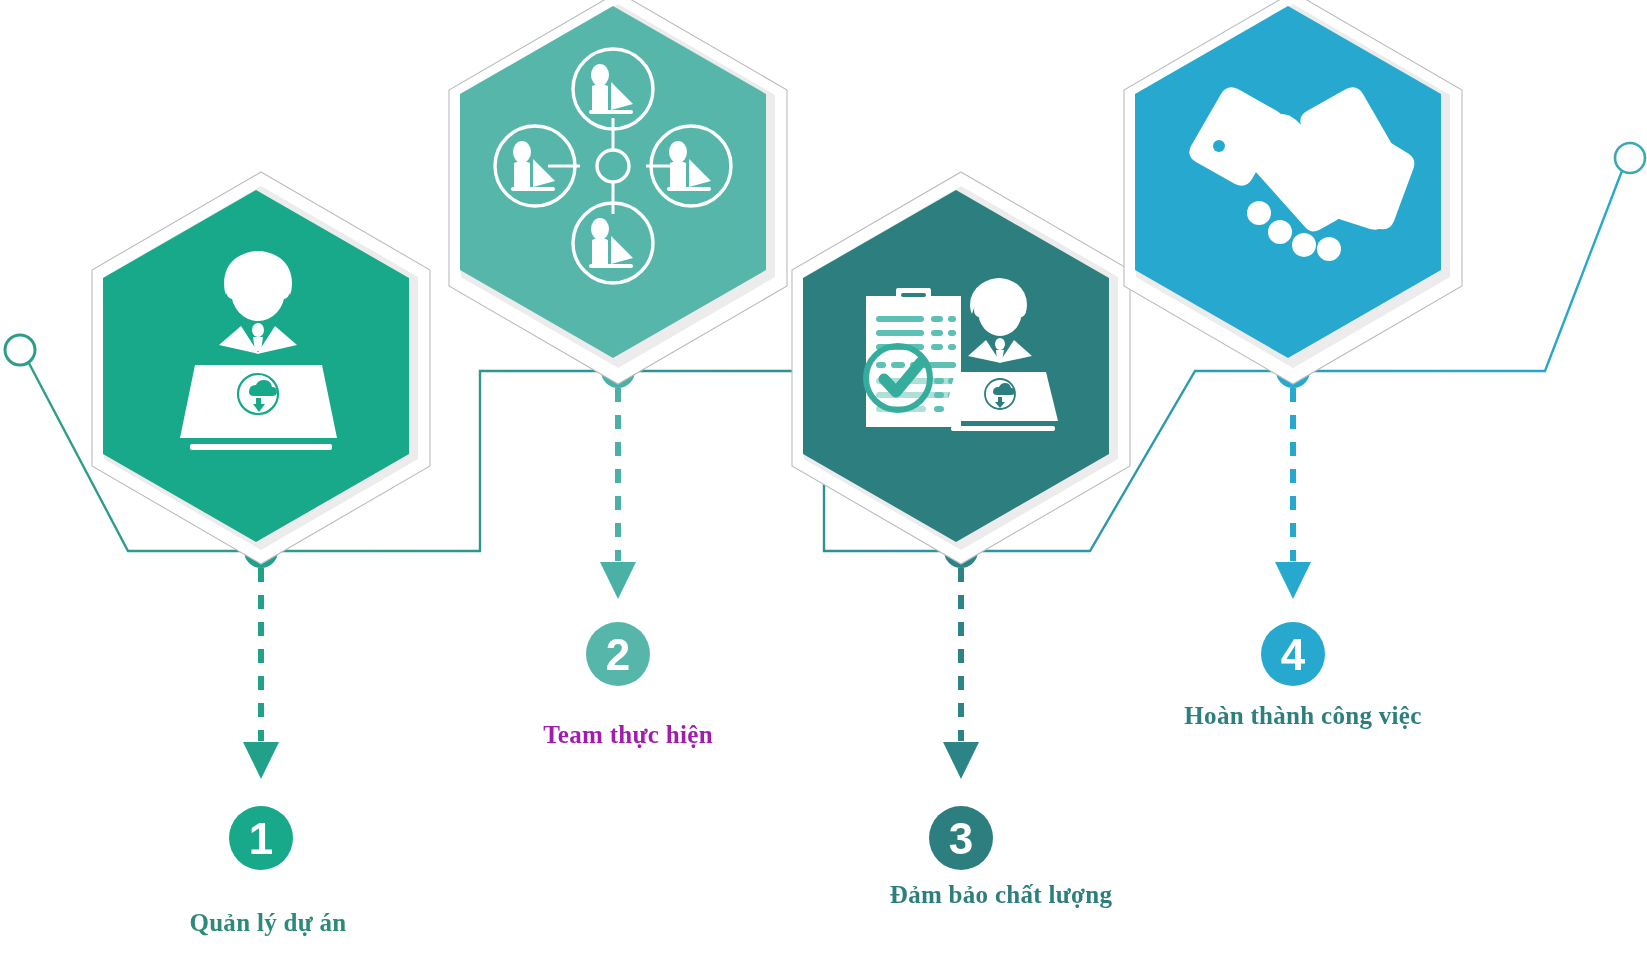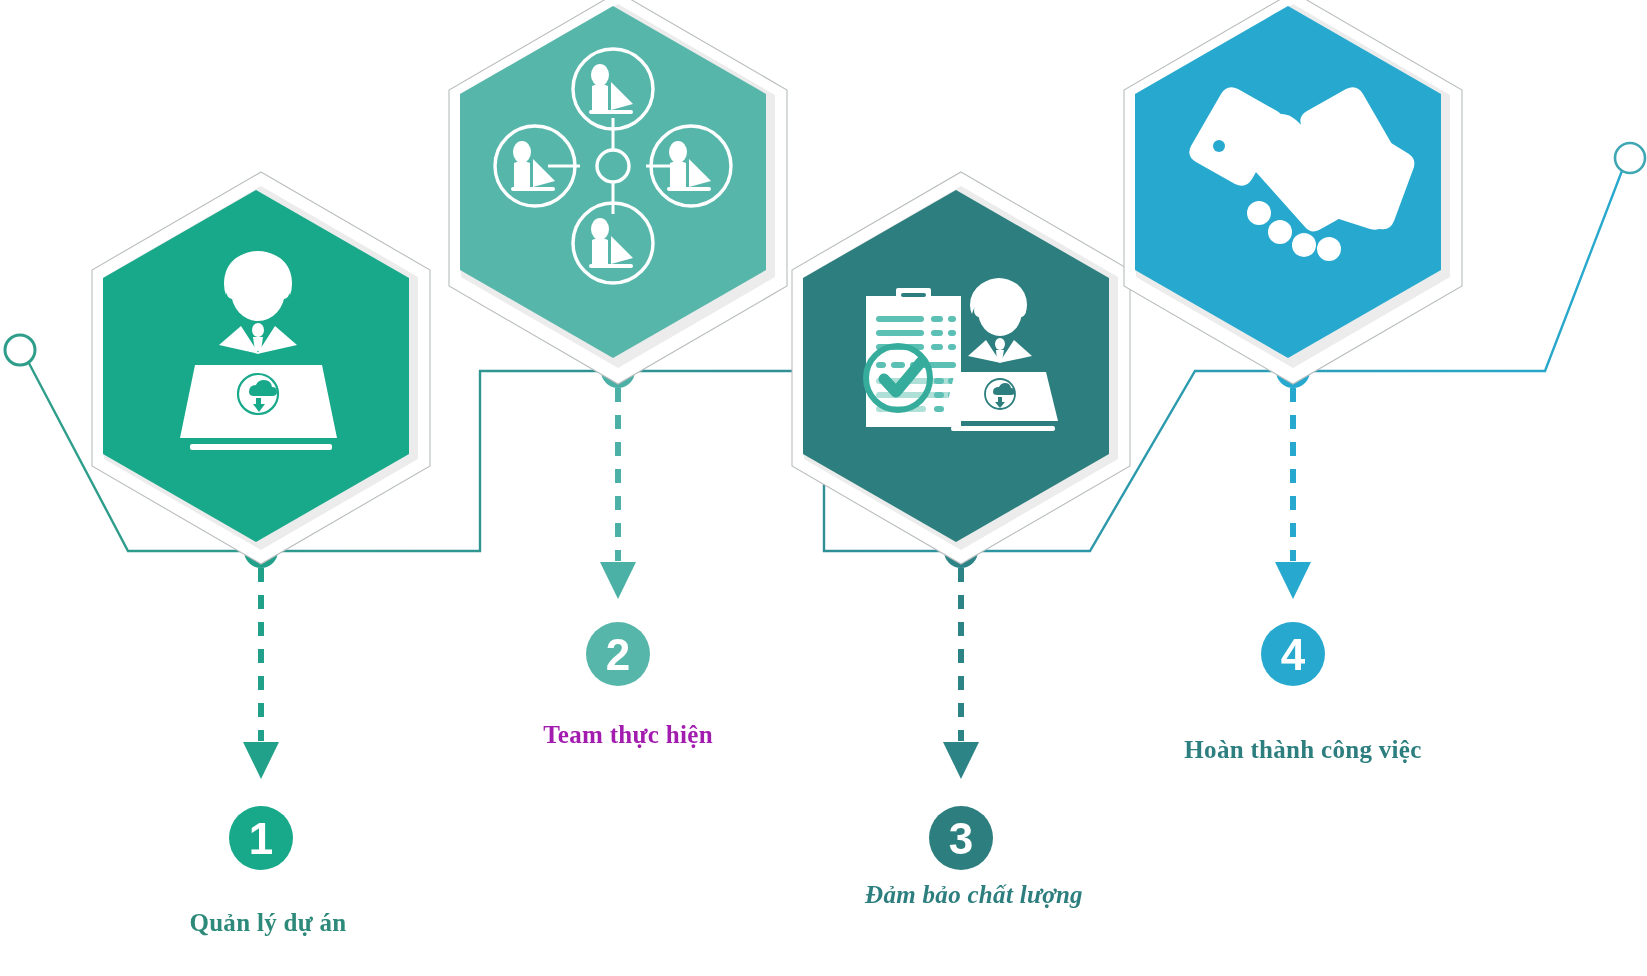--- a/index.html
+++ b/index.html
@@ -278,16 +278,16 @@
     <circle cx="1293" cy="654" r="32" fill="#27a9cf"></circle>
   </svg>
 
   <div class="badge-num" style="left:261px; top:839px;">1</div>
   <div class="badge-num" style="left:618px; top:655px;">2</div>
   <div class="badge-num" style="left:961px; top:839px;">3</div>
   <div class="badge-num" style="left:1293px; top:655px;">4</div>
 
   <div class="label" style="left:268px; top:909px; color:#2d8a7a;">Quản lý dự án</div>
   <div class="label" style="left:628px; top:721px; color:#a21caf;">Team thực hiện</div>
-  <div class="label" style="left:974px; top:881px; color:#2d7e7e;font-style:italic;">Đảm bảo chất lượng</div>
-  <div class="label" style="left:1303px; top:736px; color:#2d7e7e;">Hoàn thành công việc</div>
+  <div class="label" style="left:1001px; top:881px; color:#2d7e7e;">Đảm bảo chất lượng</div>
+  <div class="label" style="left:1303px; top:702px; color:#2d7e7e;">Hoàn thành công việc</div>
 
 </div>
 
 </body></html>

